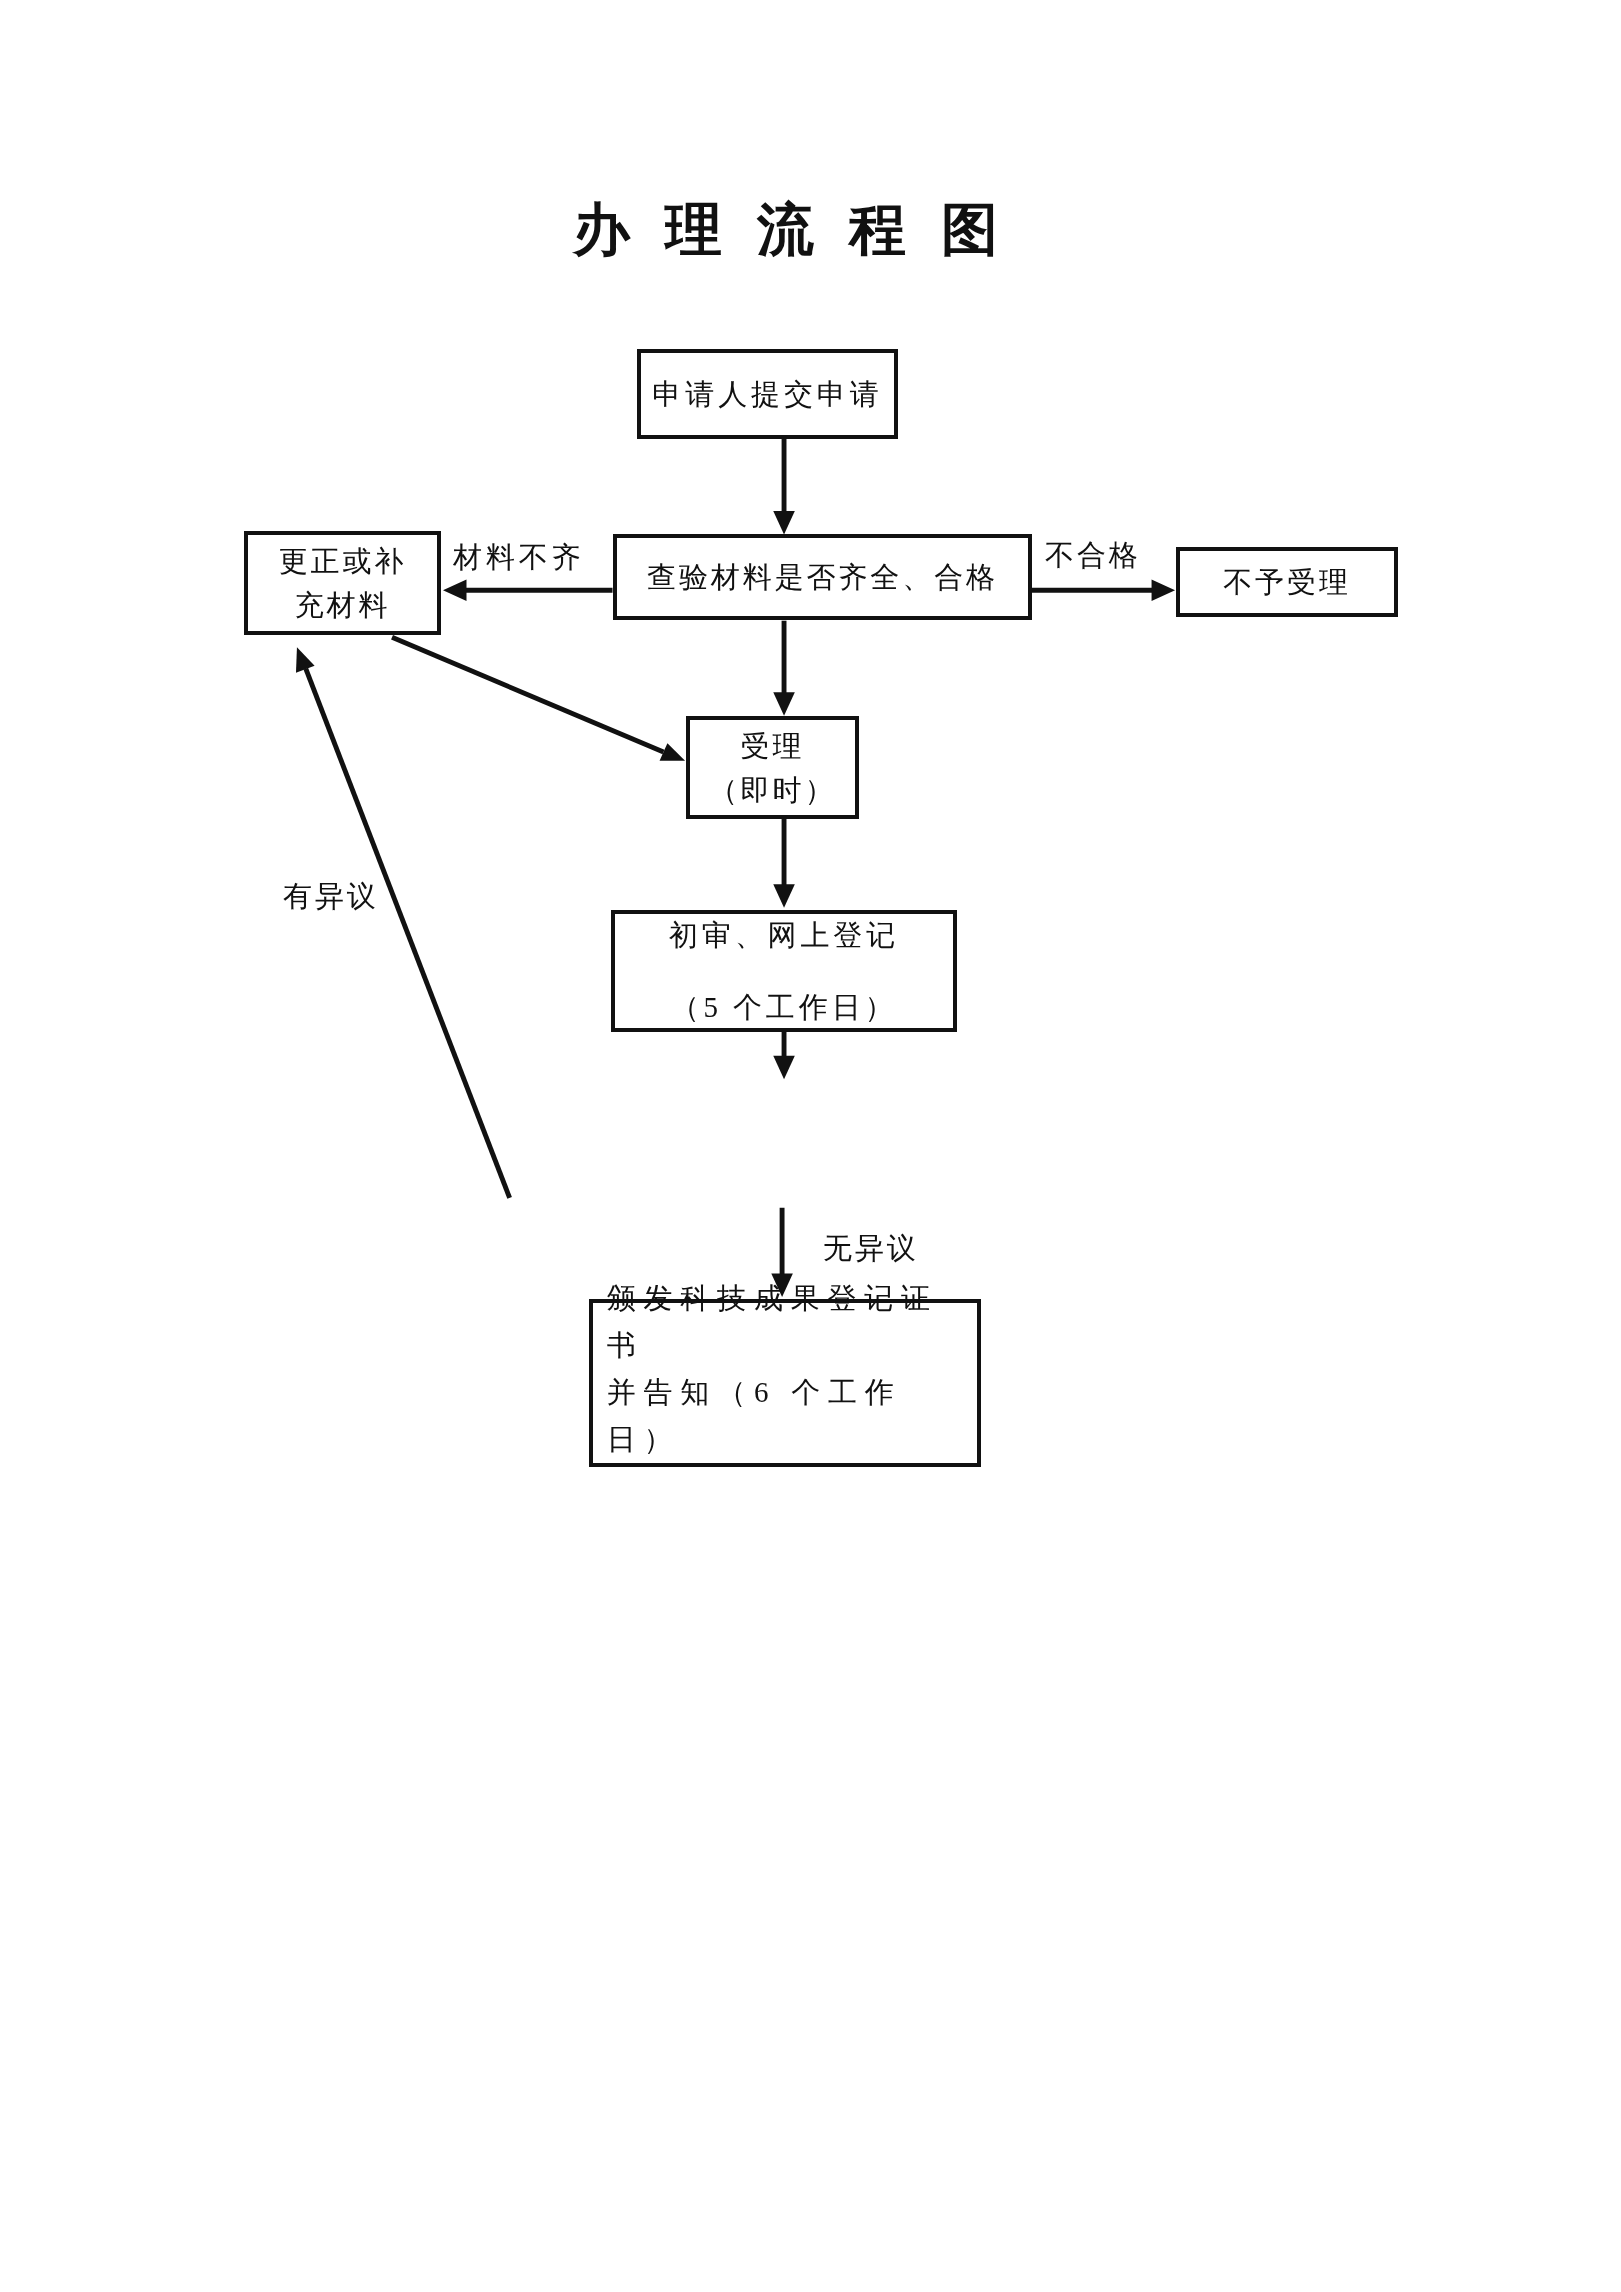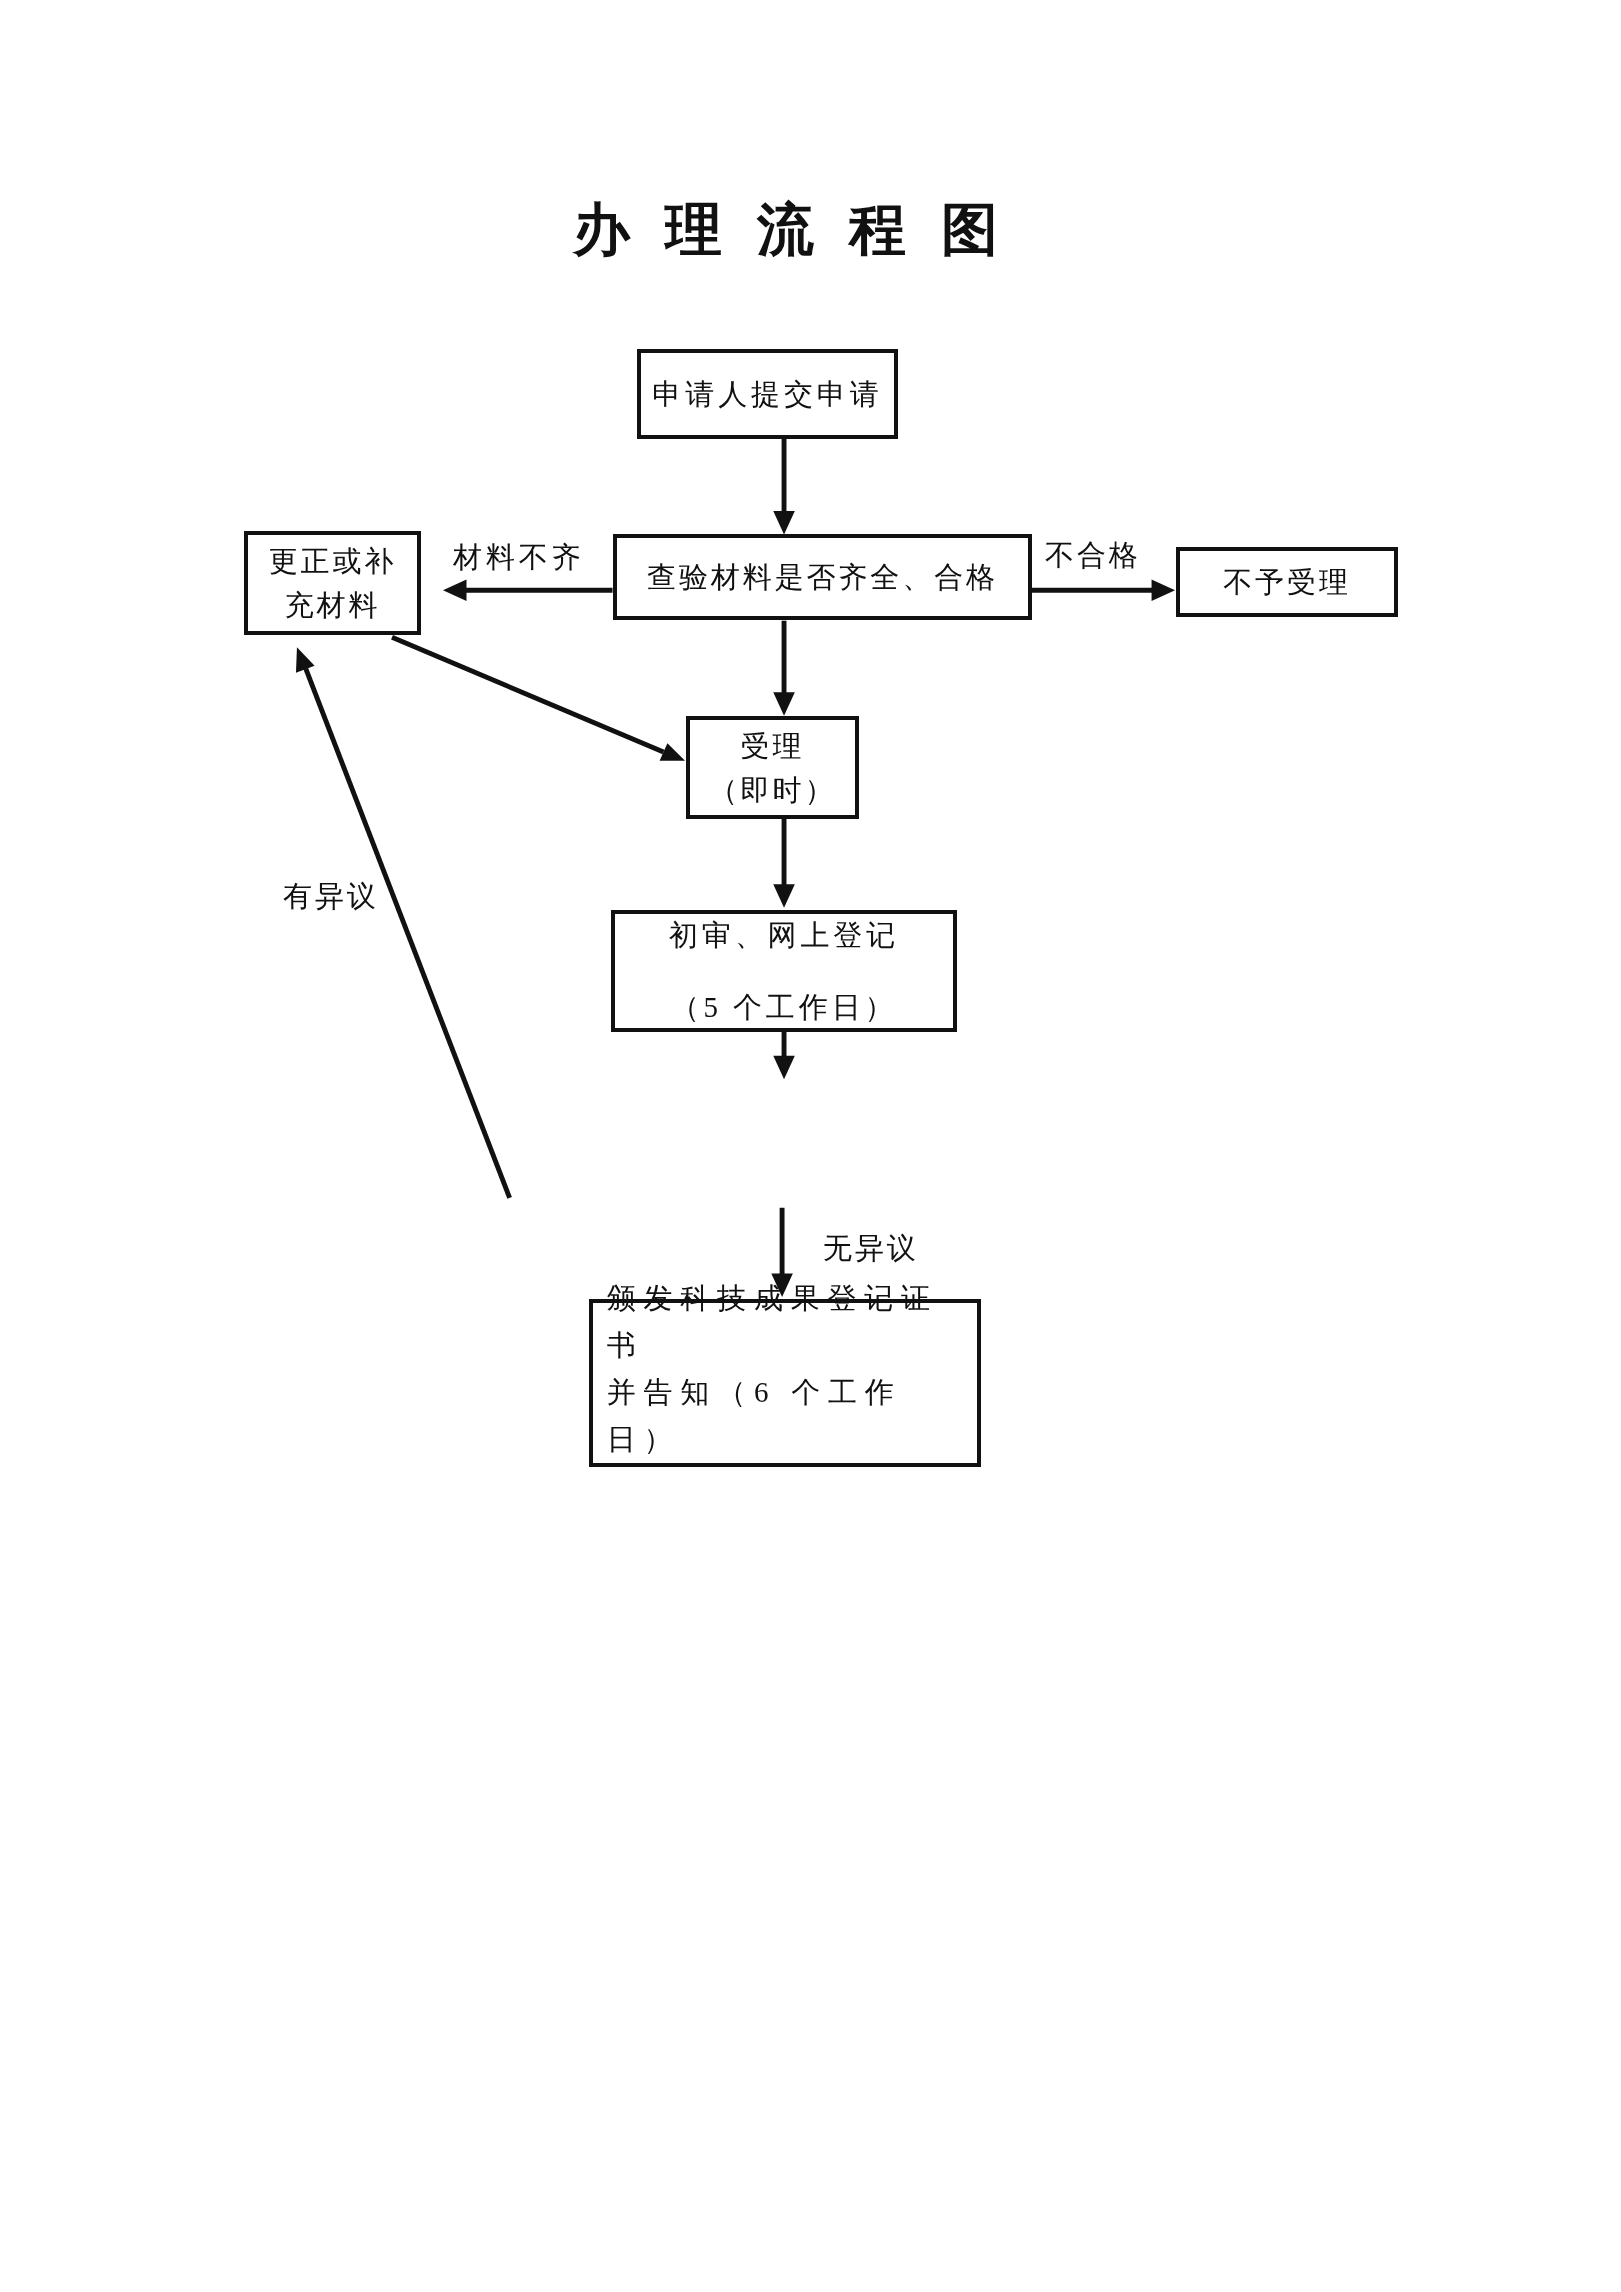--- a/index.html
+++ b/index.html
@@ -51,21 +51,21 @@
     flex-direction: column;
     align-items: center;
     justify-content: center;
     text-align: center;
     font-size: 29px;
     letter-spacing: 2.9px;
     line-height: 44px;
   }
   .node-submit      { left: 637px;  top: 349px;  width: 261px; height: 90px;  letter-spacing: 3.9px; }
   .node-check       { left: 613px;  top: 534px;  width: 419px; height: 86px;  }
-  .node-correct     { left: 244px;  top: 531px;  width: 177px; height: 104px; }
+  .node-correct     { left: 244px;  top: 531px;  width: 197px; height: 104px; }
   .node-reject      { left: 1176px; top: 547px;  width: 222px; height: 70px;  }
   .node-accept      { left: 686px;  top: 716px;  width: 173px; height: 103px; }
   .node-review      { left: 611px;  top: 910px;  width: 346px; height: 122px; letter-spacing: 3.9px; gap: 28px; }
   .node-publicity   { left: 512px;  top: 1080px; width: 542px; height: 127px; letter-spacing: 2px; }
   .node-certificate {
     left: 589px; top: 1299px; width: 392px; height: 168px;
     align-items: flex-start;
     justify-content: flex-end;
     text-align: left;
     padding: 17.6px 5.9px 0 13.7px;

